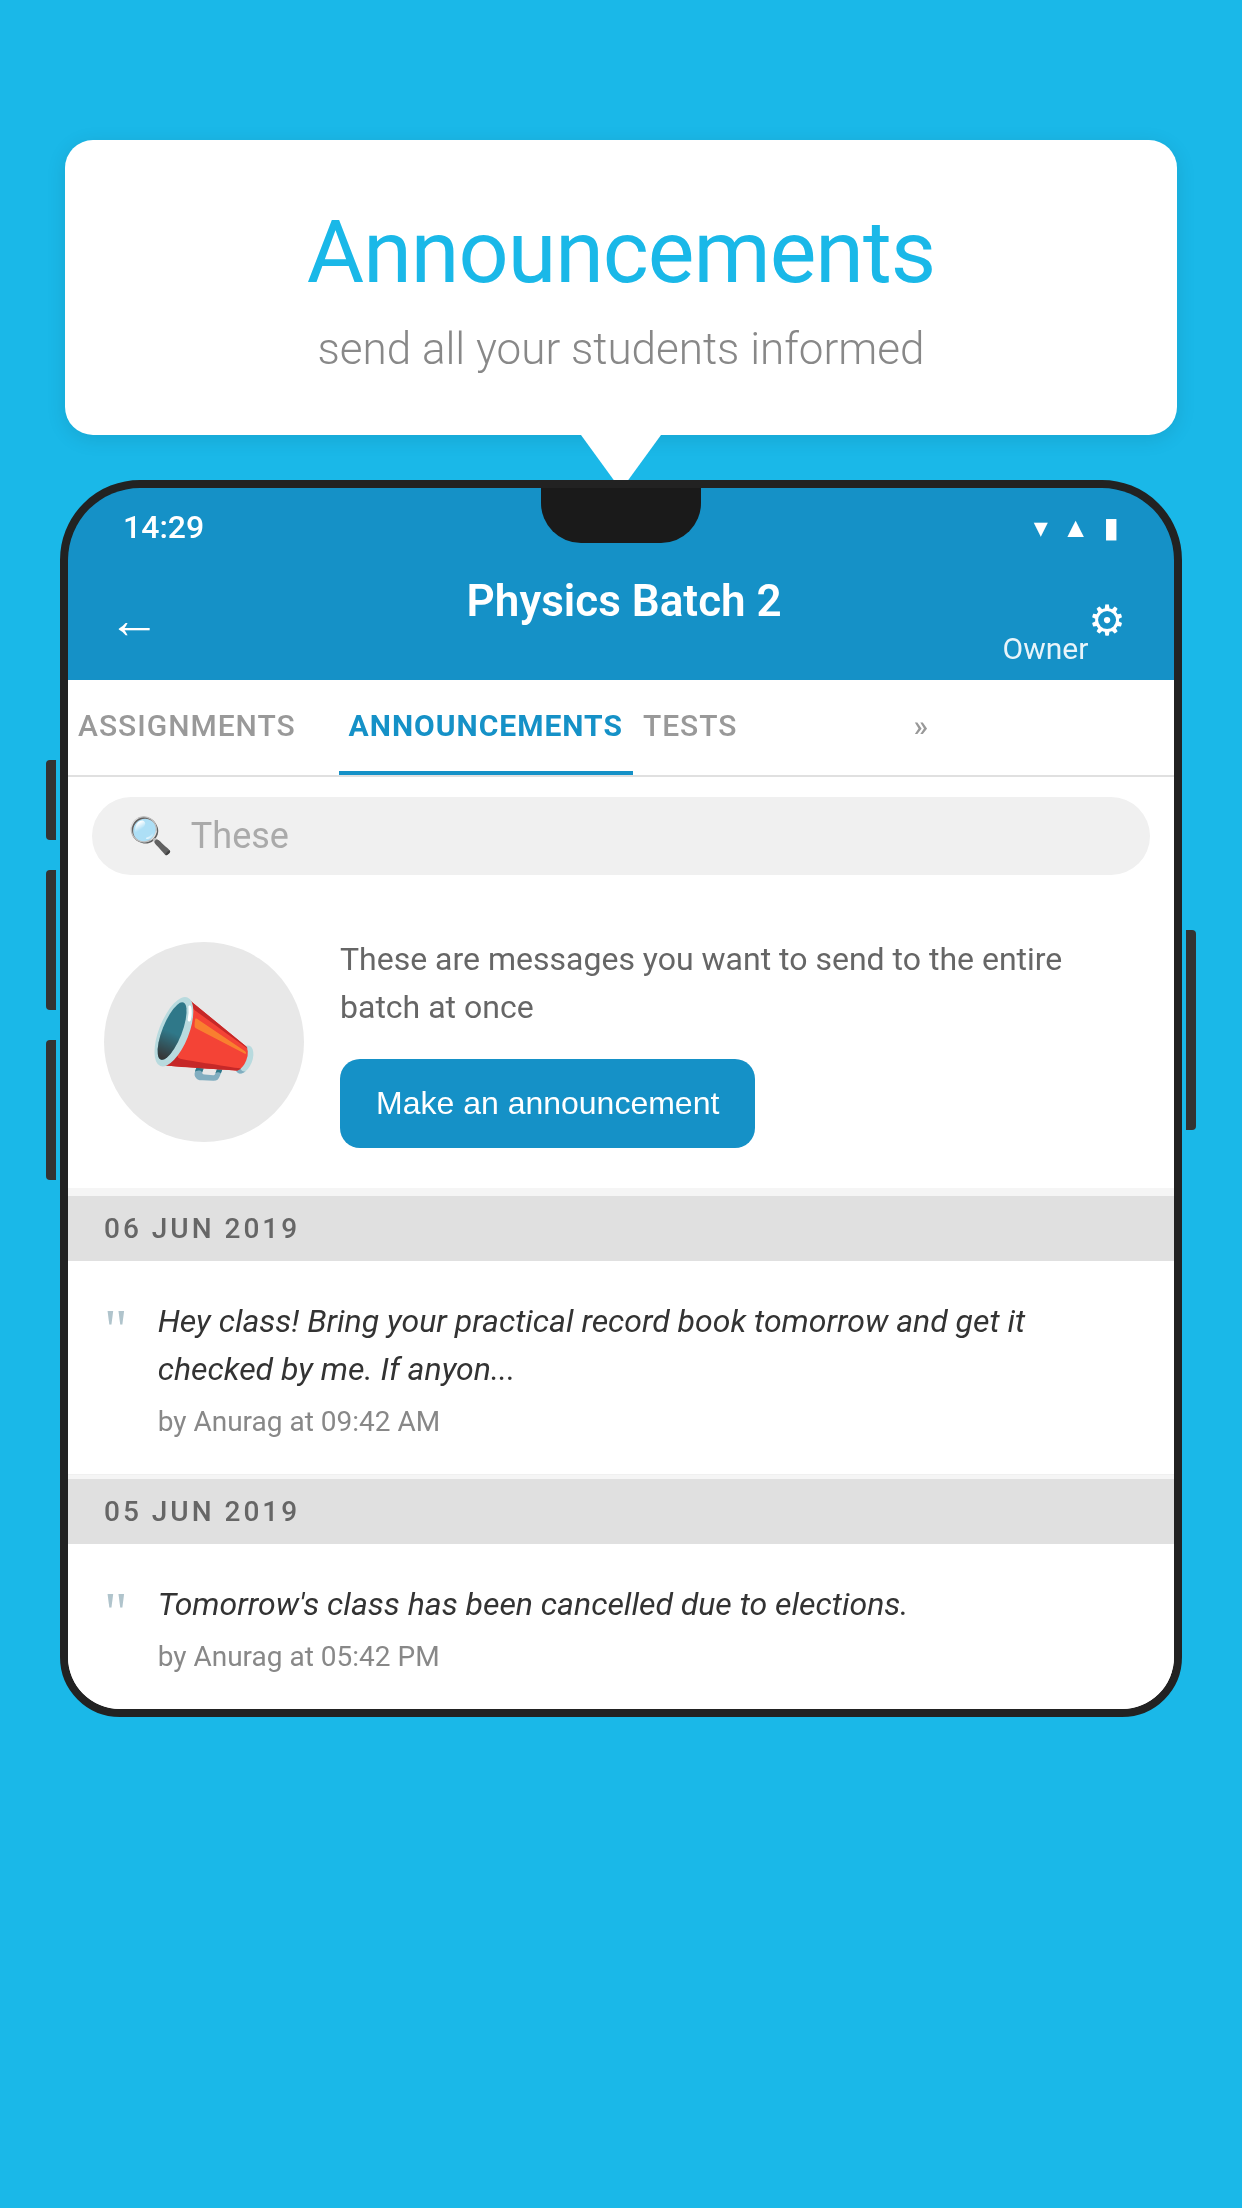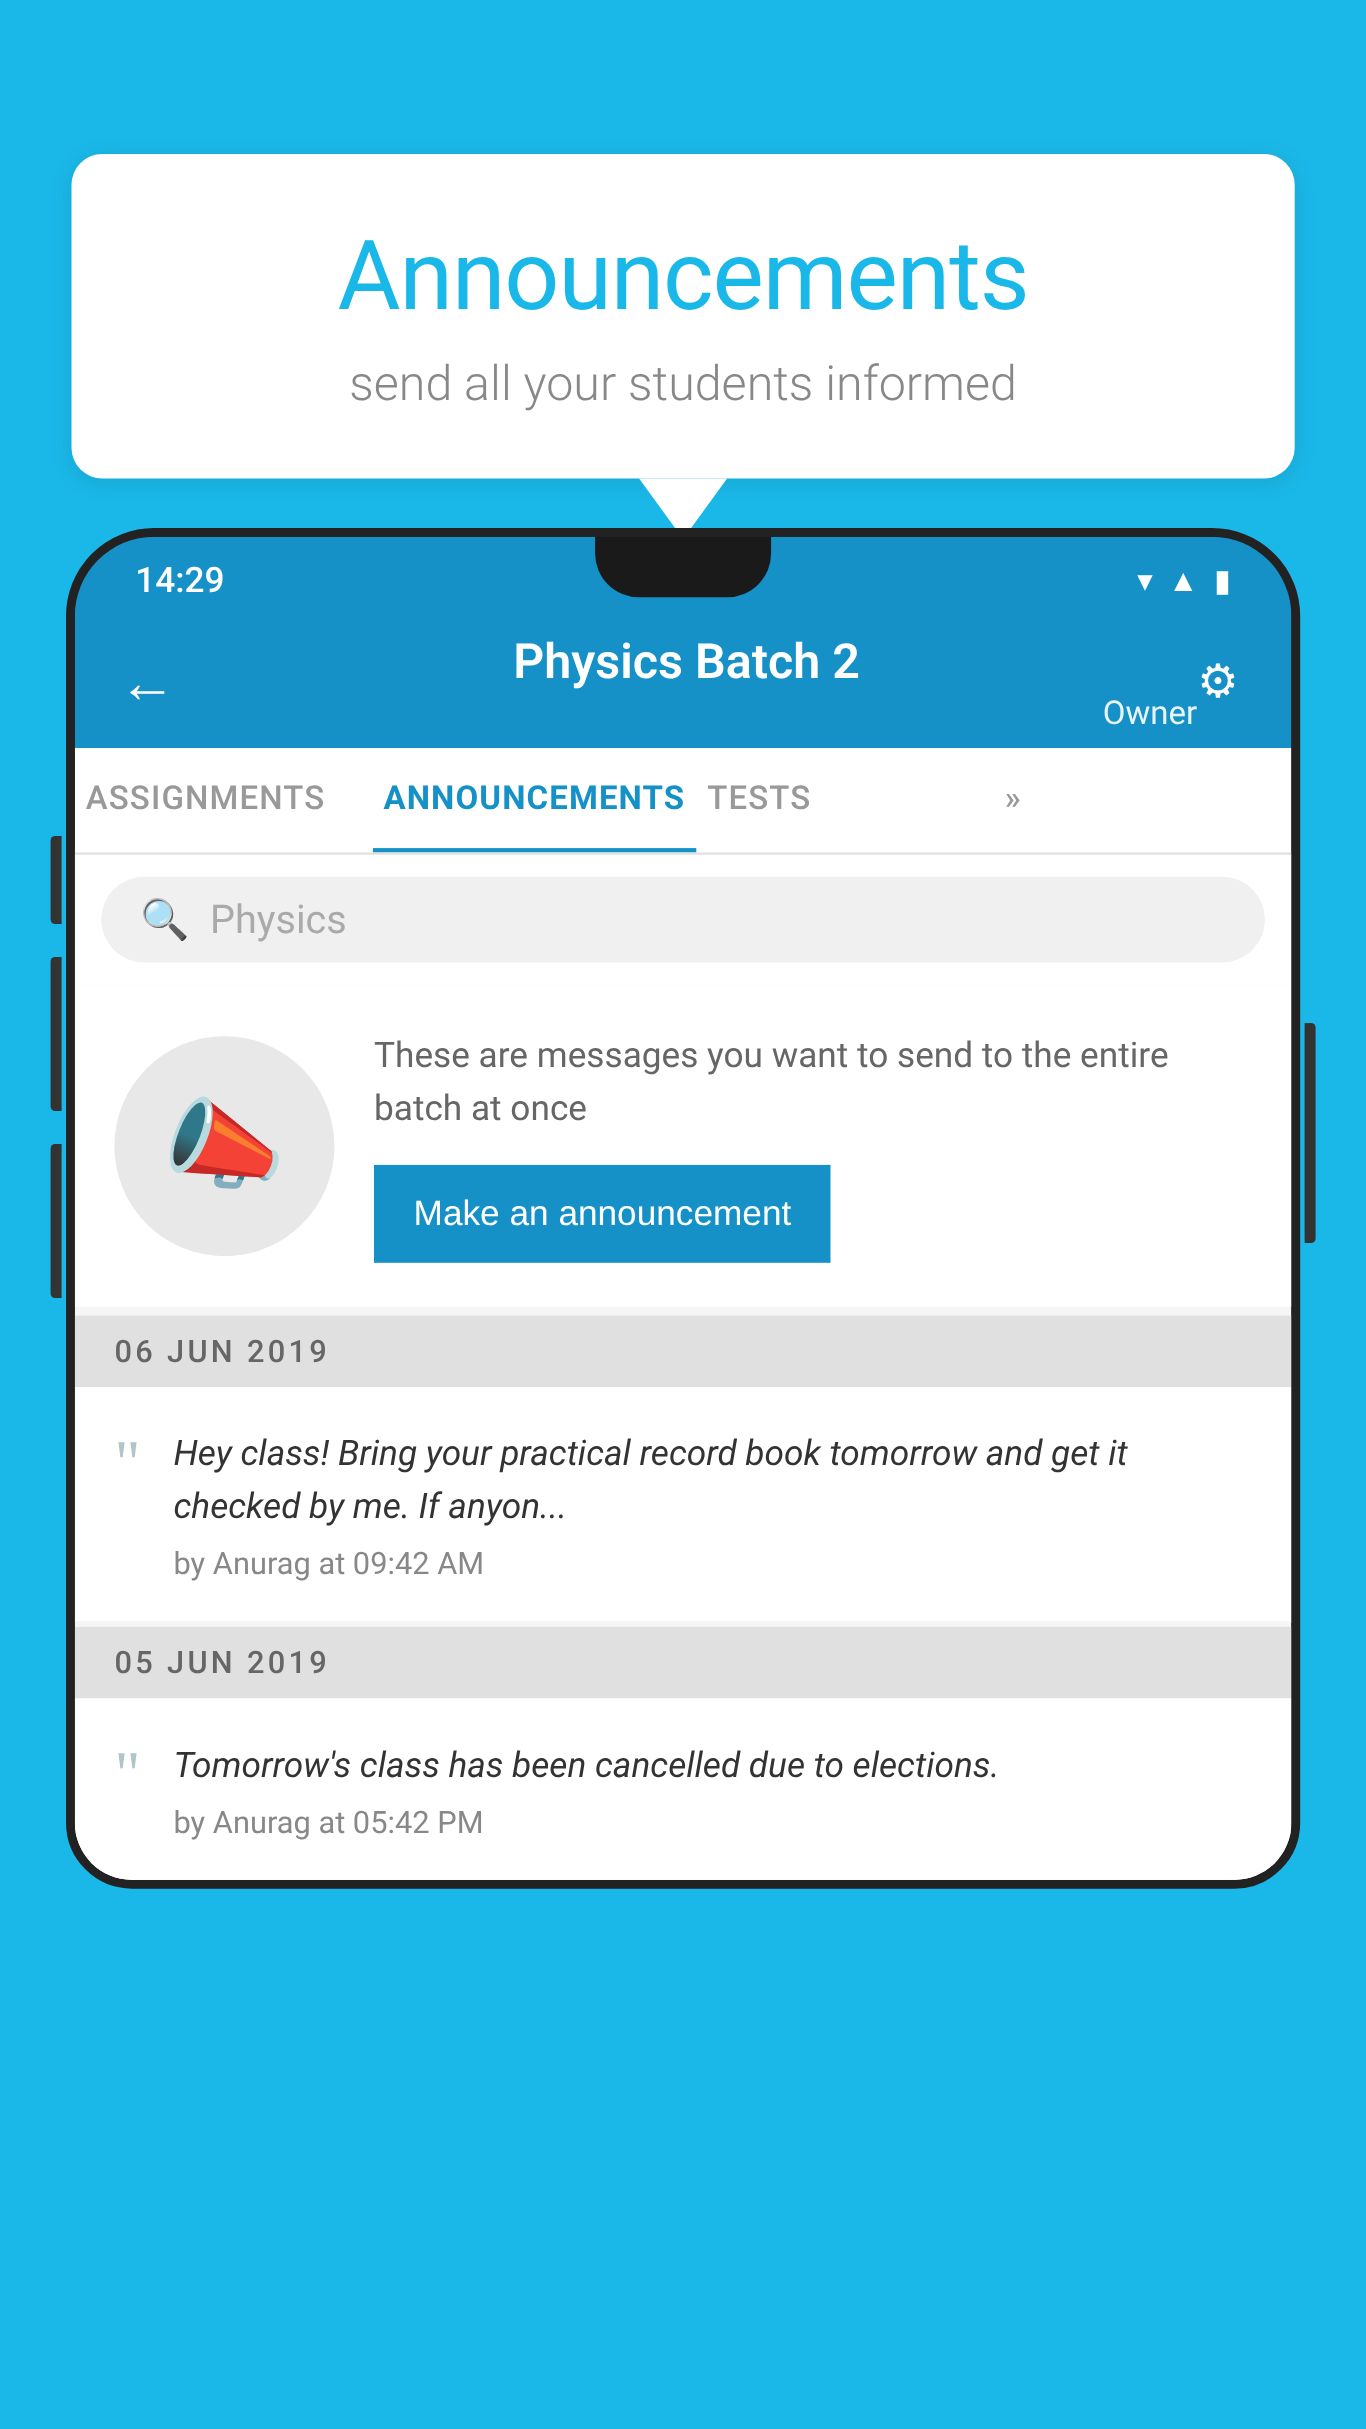--- a/index.html
+++ b/index.html
@@ -253,21 +253,21 @@
       color: #666;
       font-size: 32px;
       line-height: 1.5;
       margin-bottom: 28px;
     }
 
     .make-announcement-btn {
       background: #1591c7;
       color: white;
       border: none;
-      border-radius: 0;
+      border-radius: 20px;
       padding: 26px 36px;
       font-size: 32px;
       font-weight: 500;
       cursor: pointer;
       display: inline-block;
     }
 
     
     .date-separator {
       background: #e0e0e0;
@@ -418,21 +418,21 @@
       <div class="tab active">ANNOUNCEMENTS</div>
       <div class="tab">TESTS</div>
       <div class="tab last">»</div>
     </div>
 
     <div class="content-area">
 
       <div class="search-bar-wrapper">
         <div class="search-bar">
           <span class="search-icon-wrap">🔍</span>
-          <span class="search-text">Physics</span>
+          <span class="search-text">These</span>
         </div>
       </div>
 
       <div class="announcement-prompt">
         <div class="megaphone-circle">
           <span class="megaphone-icon">📣</span>
         </div>
         <div class="prompt-right">
           <div class="prompt-text">These are messages you want to send to the entire batch at once</div>
           <button class="make-announcement-btn">Make an announcement</button>

